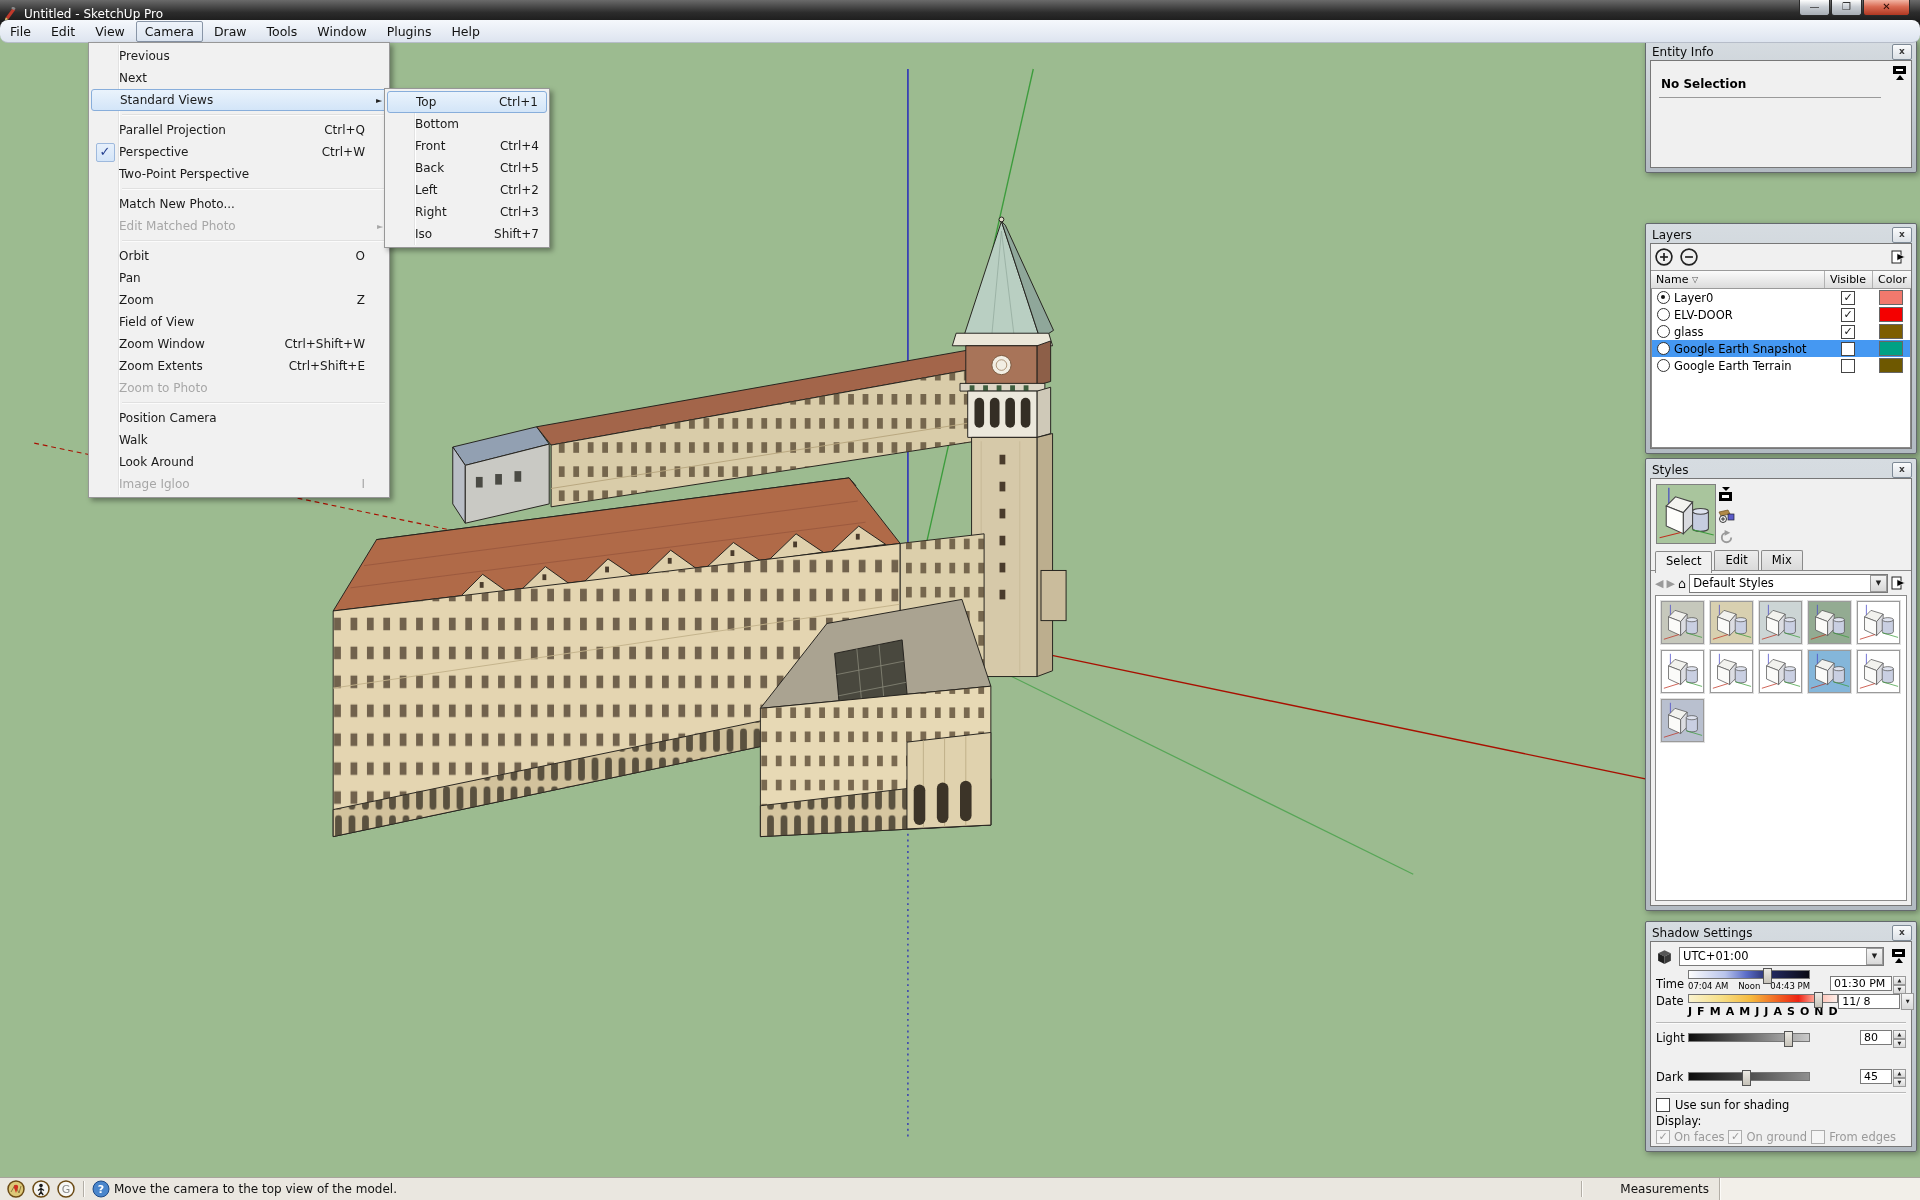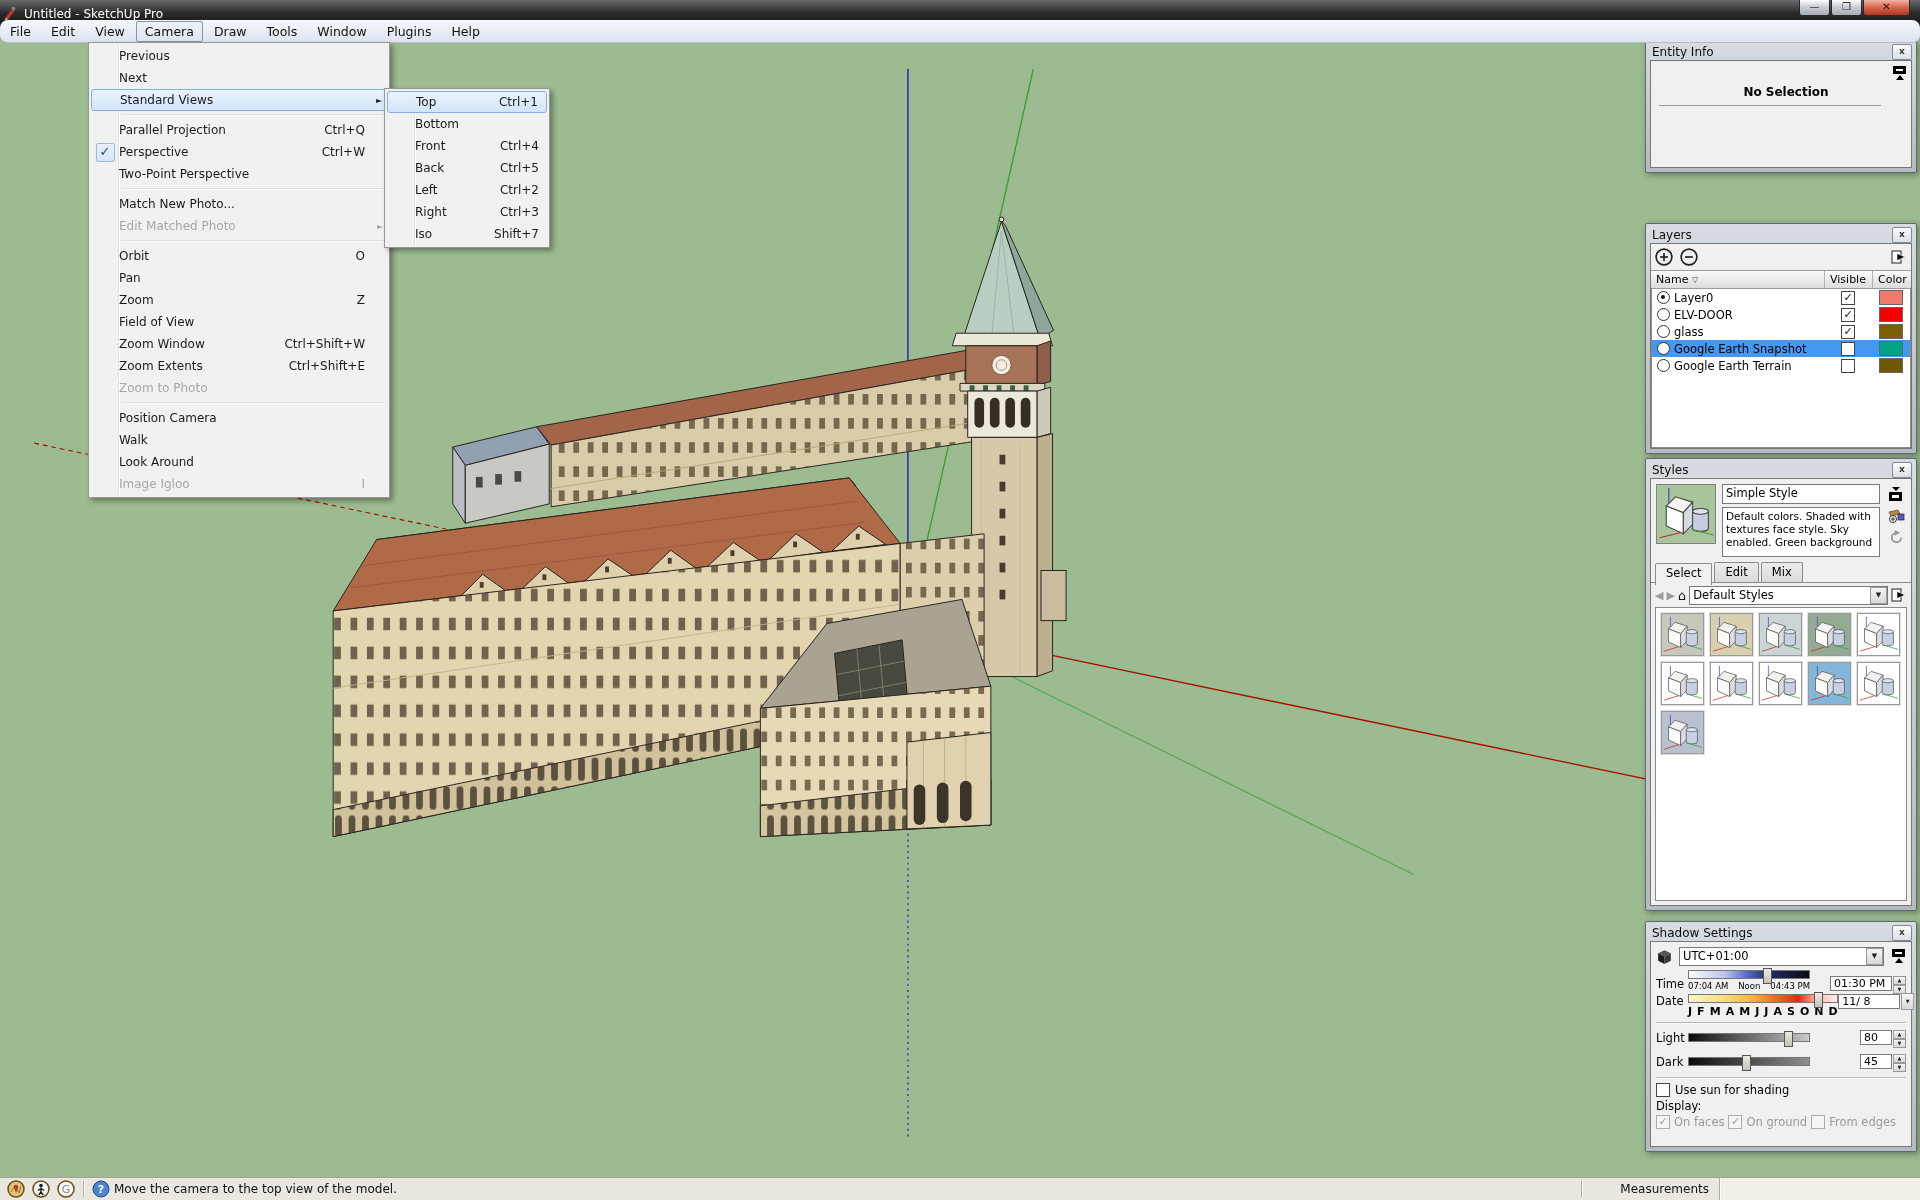--- a/index.html
+++ b/index.html
@@ -43,21 +43,21 @@
     background:linear-gradient(#d6dce1,#b2bac2);border:1px solid #64696e;border-radius:2px;
     box-shadow:2px 2px 6px rgba(0,0,0,.35);padding:2px 4px 4px;z-index:50;}
   .ptitle{height:17px;display:flex;align-items:center;font-size:12px;color:#0c0c0c;padding-left:2px;}
   .pclose{margin-left:auto;width:18px;height:14px;background:linear-gradient(#fafbfc,#dce1e6);
     border:1px solid #7d8995;border-radius:2px;font-size:9px;font-weight:bold;color:#3a3a3a;
     text-align:center;line-height:12px;}
   .pbody{background:#f0f0f0;border:1px solid #777;position:relative;box-sizing:border-box;}
   .collapse{position:absolute;right:4px;top:4px;}
   
   .ei-body{height:108px;}
-  .ei-text{font-weight:bold;font-size:12px;padding:24px 0 6px 10px;text-align:center;}
+  .ei-text{font-weight:bold;font-size:12px;padding:16px 0 6px 10px;}
   .ei-rule{height:1px;background:#9a9a9a;margin:0 30px 0 8px;}
   
   .lay-body{height:206px;display:flex;flex-direction:column;}
   .lay-tools{height:26px;display:flex;align-items:center;padding:0 4px;}
   .lay-tools .sp{margin-left:auto;}
   .lay-head{display:flex;height:17px;font-size:11px;align-items:center;
     background:linear-gradient(#fbfbfb,#dcdcdc);border-top:1px solid #9a9a9a;border-bottom:1px solid #9a9a9a;}
   .lay-head .c{border-right:1px solid #b2b2b2;height:100%;display:flex;align-items:center;padding-left:5px;box-sizing:border-box;}
   .c-name{flex:1;}.c-vis{flex:0 0 48px;}.c-col{flex:0 0 38px;}
   .lay-list{flex:1;background:#fff;border:1px solid #8a8a8a;border-top:none;overflow:hidden;}
@@ -569,24 +569,20 @@
         <rect width="44" height="44" fill="#a9c59d"></rect>
         <line x1="9" y1="2" x2="9" y2="32" stroke="#3838c8" stroke-width="0.8"></line>
         <polygon points="7,16 14,9 27,13 20,21" fill="#f4f4f0" stroke="#444" stroke-width="0.8"></polygon>
         <polygon points="7,16 20,21 20,37 7,31" fill="#fdfdfb" stroke="#444" stroke-width="0.8"></polygon>
         <polygon points="20,21 27,13 27,30 20,37" fill="#d9dadf" stroke="#444" stroke-width="0.8"></polygon>
         <path d="M27,20 L27,33 A6,2.2 0 0 0 39,33 L39,20" fill="#c6cde0" stroke="#444" stroke-width="0.8"></path>
         <ellipse cx="33" cy="20" rx="6" ry="2.2" fill="#dde2ee" stroke="#444" stroke-width="0.8"></ellipse>
         <line x1="2" y1="40" x2="18" y2="36" stroke="#c03020" stroke-width="0.8"></line>
         <line x1="27" y1="34" x2="43" y2="38" stroke="#3c9c3c" stroke-width="0.8"></line>
       </svg>
-      <div class="sty-fields">
-        <div class="sty-name">Simple Style</div>
-        <div class="sty-desc">Default colors.  Shaded with textures face style.  Sky enabled.  Green background</div>
-      </div>
       <div class="sty-icons">
         <svg width="14" height="16" viewBox="0 0 14 16">
           <polygon points="3,1 11,1 7,5" fill="#000"></polygon>
           <rect x="0" y="6" width="13" height="9" fill="#000"></rect>
             <rect x="3" y="9" width="7" height="3" fill="#fff"></rect>
         </svg>
         <svg width="17" height="16" viewBox="0 0 17 16">
           <polygon points="1,4 10,2 12,6 3,8" fill="#b08948" stroke="#6a4a1a" stroke-width="0.7"></polygon>
           <rect x="10" y="6" width="6" height="6" fill="#5a5ac8" stroke="#223" stroke-width="0.7"></rect>
           <circle cx="5" cy="11" r="3.5" fill="#f4f4f4" stroke="#222" stroke-width="0.9"></circle>
@@ -721,21 +717,21 @@
           </div>
         </div>
       <div class="spinbox">
         <span class="spinval w26">80</span>
         <span class="spincol">
             <span>▲</span>
             <span>▼</span>
           </span>
       </div>
     </div>
-    <div class="shrow" style="margin-top:9px">
+    <div class="shrow" style="margin-top:24px">
       <span class="slabel">Dark</span>
       <div class="scol">
           <div class="track dark-track">
             <div class="sthumb" style="left:44%"></div>
           </div>
         </div>
       <div class="spinbox">
         <span class="spinval w26">45</span>
         <span class="spincol">
             <span>▲</span>

